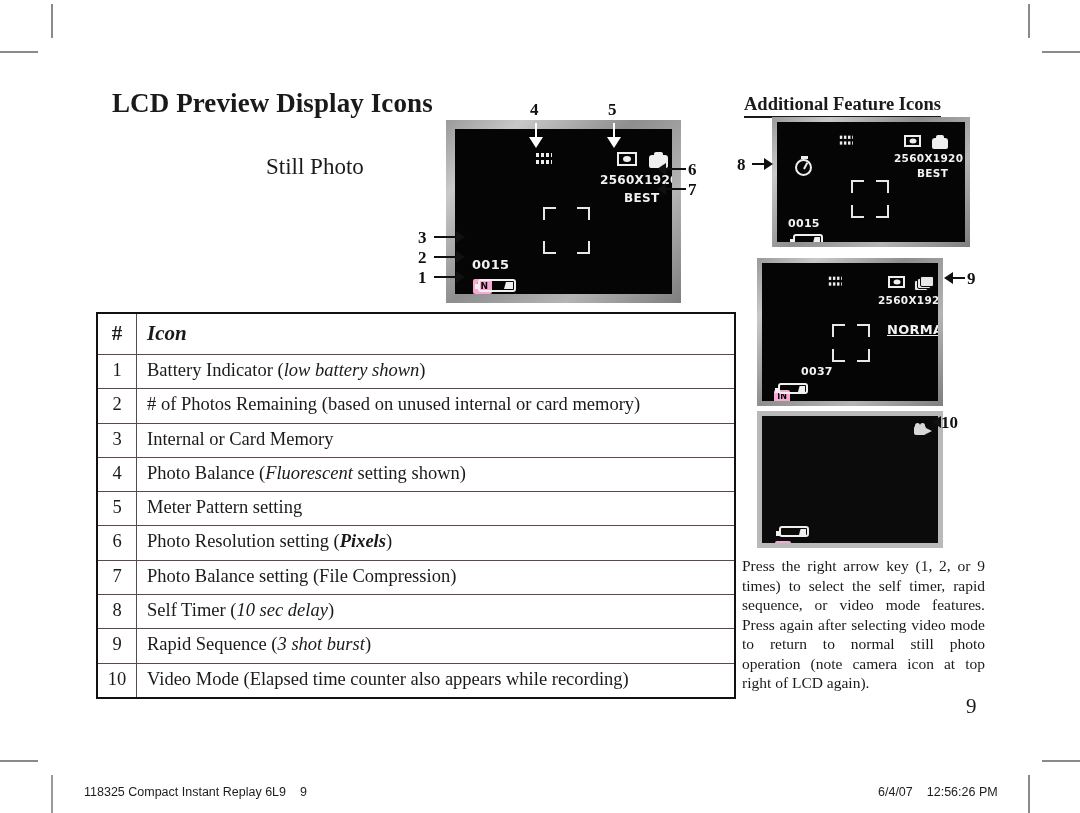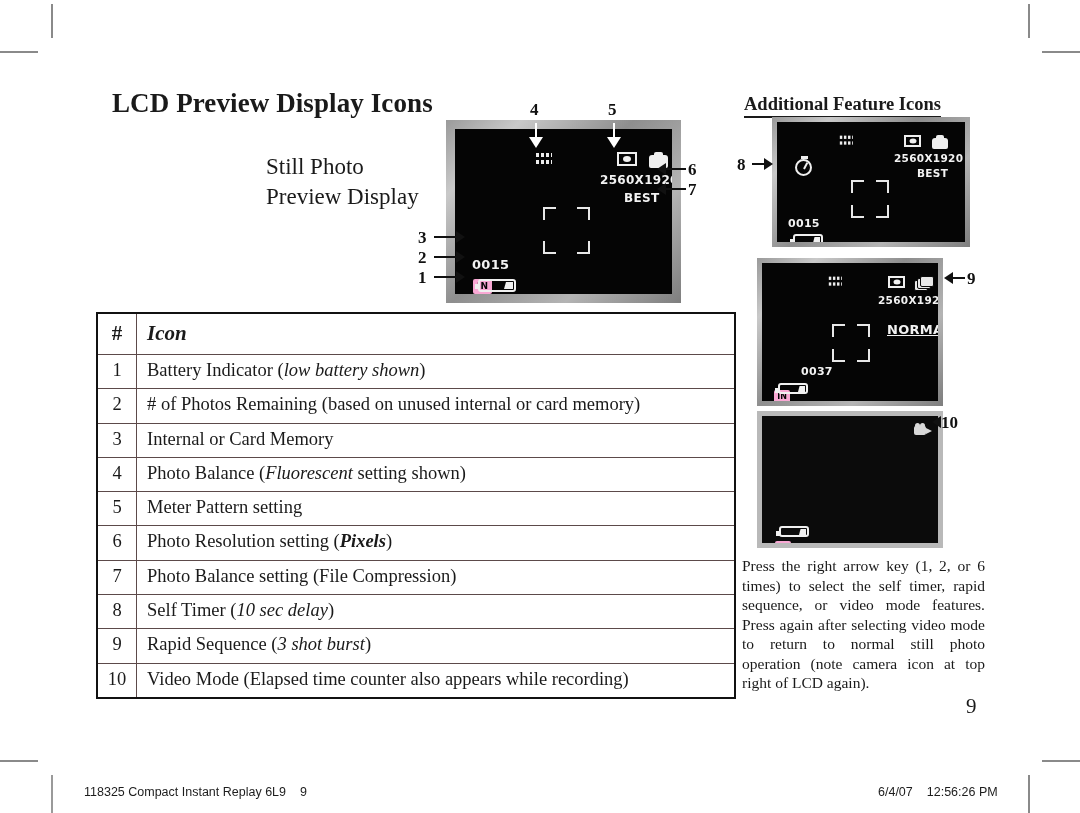--- a/index.html
+++ b/index.html
@@ -336,21 +336,20 @@
 <div class="crop v" style="left:1028px; top:4px; height:34px;"></div>
 <div class="crop h" style="left:1042px; top:51px; width:38px;"></div>
 <div class="crop h" style="left:0px; top:760px; width:38px;"></div>
 <div class="crop v" style="left:51px; top:775px; height:38px;"></div>
 <div class="crop h" style="left:1042px; top:760px; width:38px;"></div>
 <div class="crop v" style="left:1028px; top:775px; height:38px;"></div>
 
 <div class="h-main">LCD Preview Display Icons</div>
 <div class="h-still">
   <div>Still Photo</div>
-  <div>Preview Display</div>
 </div>
 <div class="h-add">Additional Feature Icons</div>
 
 <div class="lcd" style="left:446px; top:120px; width:235px; height:183px;">
   <div class="screen">
 
     <div class="wb" style="left:80px; top:22px;">
       <b class="r1"></b>
         <b class="r2"></b>
       <s style="left:4px; top:0;"></s>
@@ -530,21 +529,21 @@
       <td class="num">9</td>
       <td><span>Rapid Sequence (</span><em>3 shot burst</em><em class="b"></em><span>)</span></td>
     </tr>
     <tr>
       <td class="num">10</td>
       <td><span>Video Mode (Elapsed time counter also appears while recording)</span><em></em><em class="b"></em><span></span></td>
     </tr>
   </tbody>
 </table>
 
-<div class="para">Press the right arrow key (1, 2, or 6 times) to select the self timer, rapid sequence, or video mode features. Press again after selecting video mode to return to normal still photo operation (note camera icon at top right of LCD again).</div>
+<div class="para">Press the right arrow key (1, 2, or 9 times) to select the self timer, rapid sequence, or video mode features. Press again after selecting video mode to return to normal still photo operation (note camera icon at top right of LCD again).</div>
 
 <div class="pgnum">9</div>
 
 <div class="foot-rule" style="left:51px; top:775px; width:2px; height:38px;"></div>
 <div class="foot left">
   <span>118325 Compact Instant Replay 6L9</span><span class="gap"></span><span>9</span>
 </div>
 <div class="foot right">
   <span>6/4/07</span><span class="gap"></span><span>12:56:26 PM</span>
 </div>

